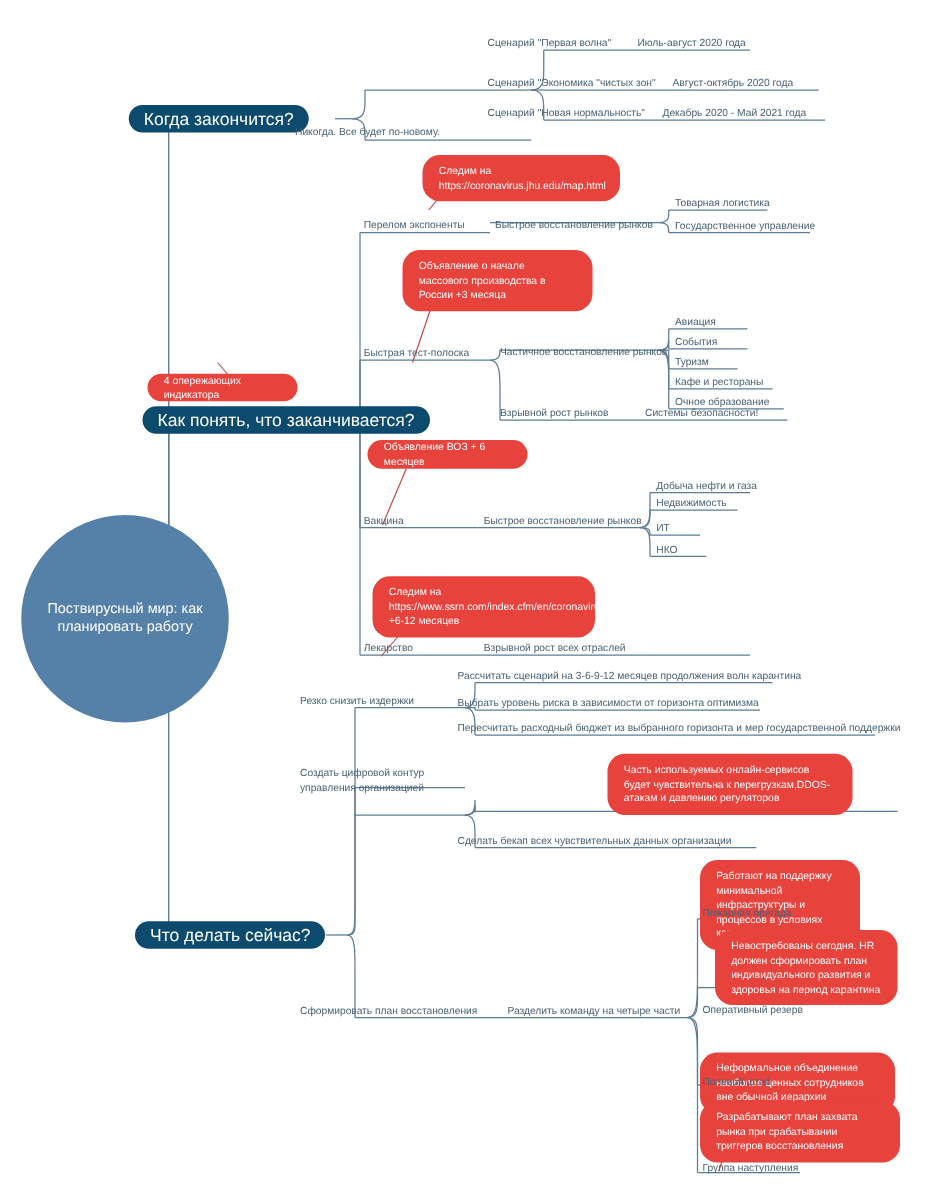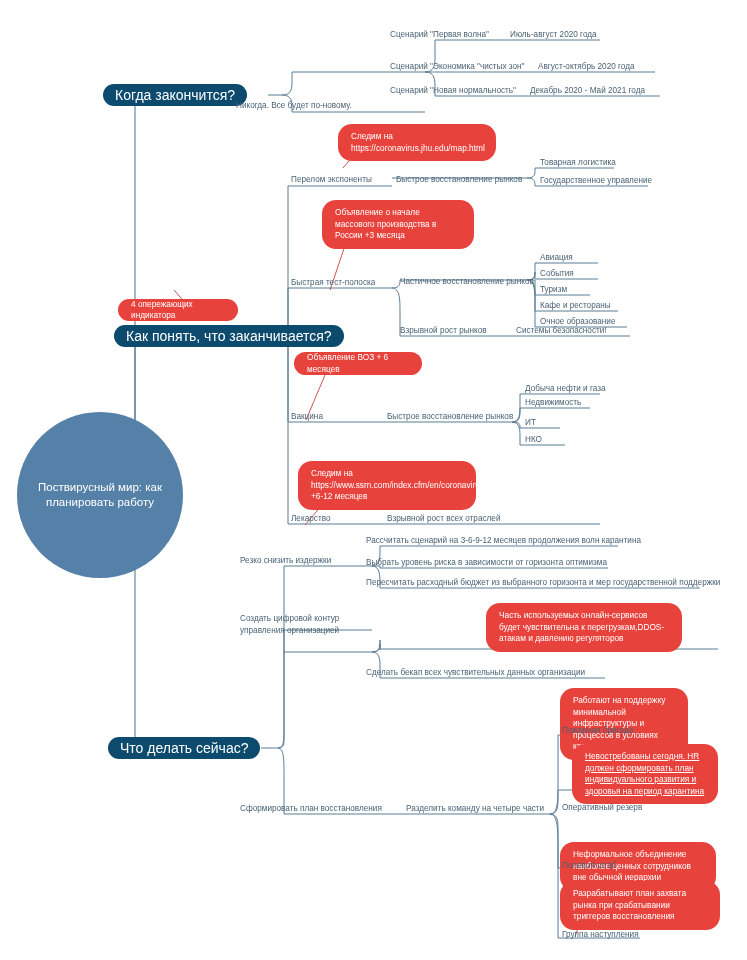--- a/index.html
+++ b/index.html
@@ -268,21 +268,21 @@
   <div class="node topic multi wrap" style="left:240px;top:613px;width:110px;">Создать цифровой контур управления организацией</div>
   <div class="node callout" style="left:486px;top:603px;width:196px;">Часть используемых онлайн-сервисов будет чувствительна к перегрузкам,DDOS-атакам и давлению регуляторов</div>
   <div class="node topic" style="left:366px;top:667px;">Сделать бекап всех чувствительных данных организации</div>
 
   <div class="node topic" style="left:240px;top:803px;">Сформировать план восстановления</div>
   <div class="node topic" style="left:406px;top:803px;">Разделить команду на четыре части</div>
 
   <div class="node callout" style="left:560px;top:688px;width:128px;">Работают на поддержку минимальной инфраструктуры и процессов в условиях карантина</div>
   <div class="node topic" style="left:562px;top:725px;">Пожарная бригада</div>
 
-  <div class="node callout" style="left:572px;top:744px;width:146px;text-decoration:underline;">Невостребованы сегодня. HR должен сформировать план индивидуального развития и здоровья на период карантина</div>
+  <div class="node callout" style="left:572px;top:744px;width:146px;">Невостребованы сегодня. HR должен сформировать план индивидуального развития и здоровья на период карантина</div>
   <div class="node topic" style="left:562px;top:802px;">Оперативный резерв</div>
 
   <div class="node callout" style="left:560px;top:818px;width:156px;margin-top:24px;">Неформальное объединение наиболее ценных сотрудников вне обычной иерархии</div>
   <div class="node topic" style="left:562px;top:860px;">Полевой штаб</div>
 
   <div class="node callout" style="left:560px;top:881px;width:160px;">Разрабатывают план захвата рынка при срабатывании триггеров восстановления</div>
   <div class="node topic" style="left:562px;top:929px;">Группа наступления</div>
 
 </div>
 

